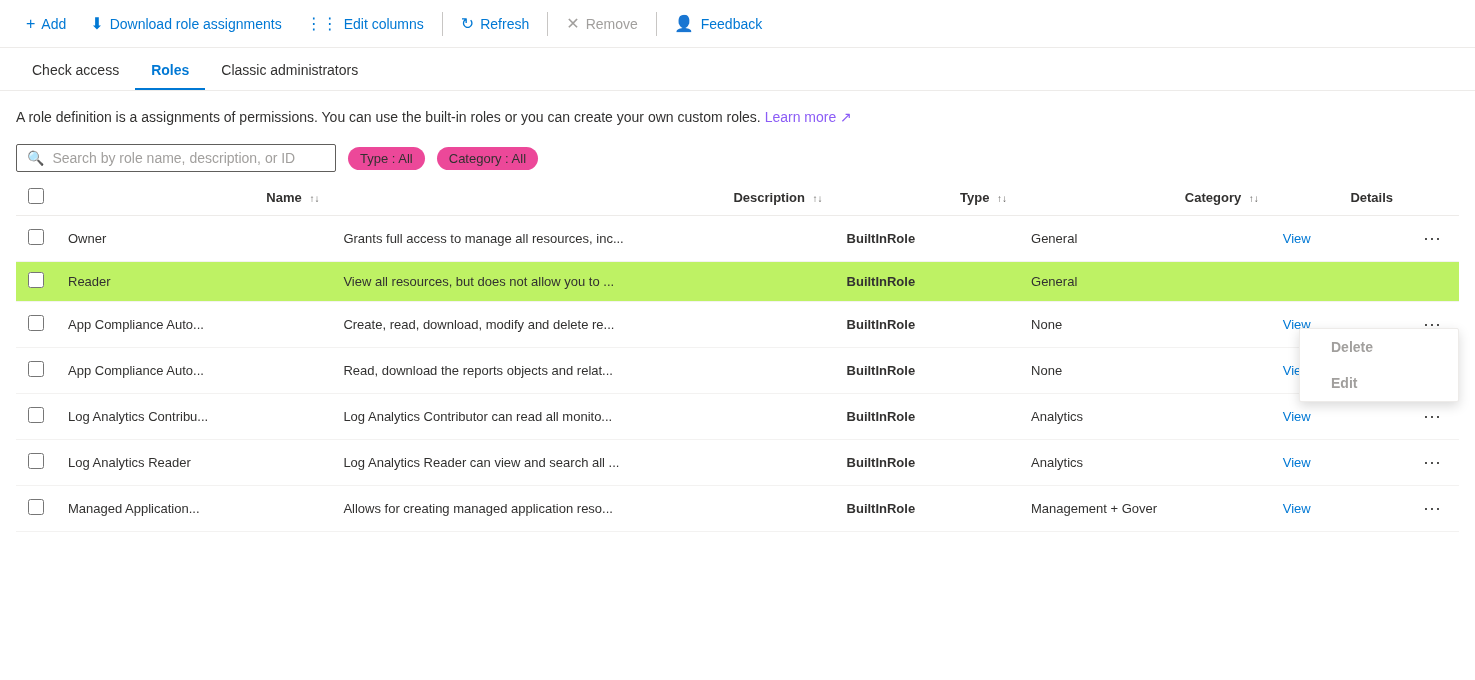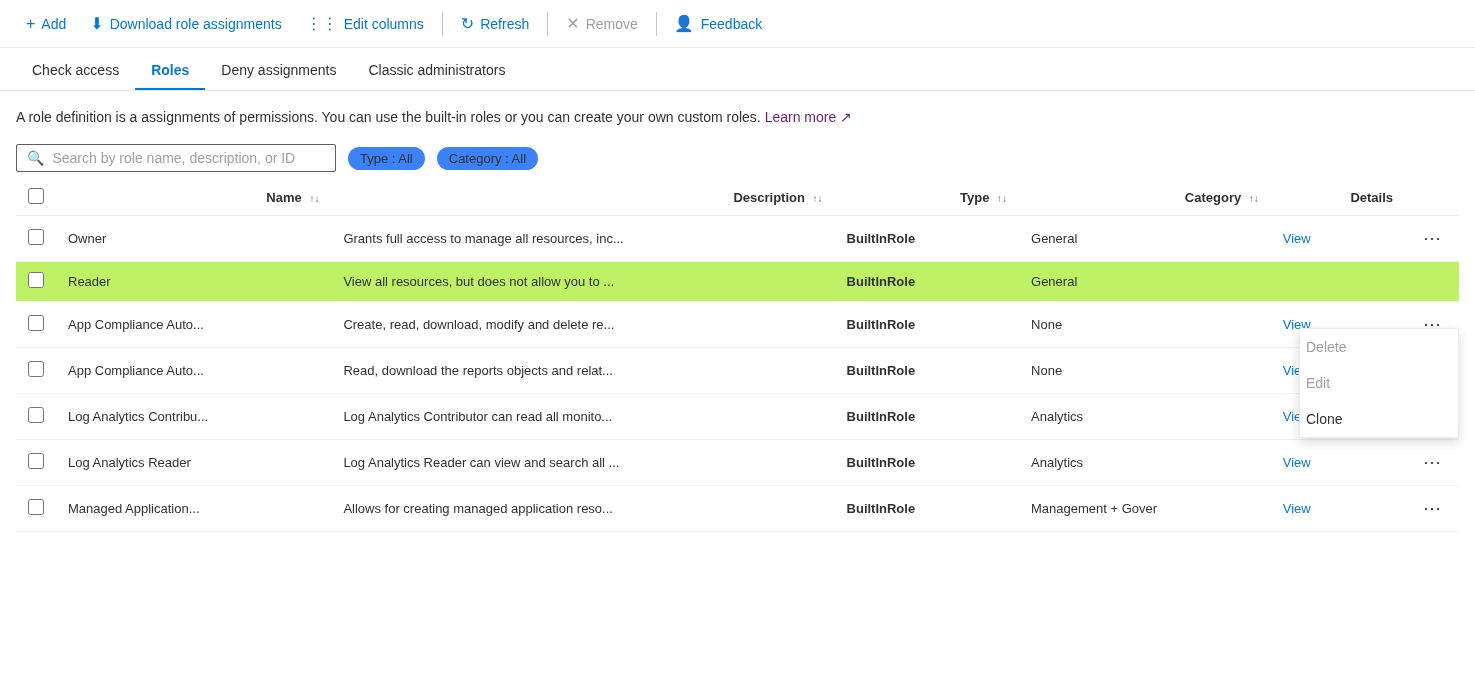--- a/index.html
+++ b/index.html
@@ -56,21 +56,21 @@
       font-weight: 600;
     }
 
     
     .description {
       padding: 16px 16px 8px 16px;
       font-size: 14px;
       color: #323130;
       line-height: 1.5;
     }
-    .description a { color: #701a75; text-decoration: none; }
+    .description a { color: #8b5cf6; text-decoration: none; }
 
     
     .filters {
       display: flex;
       align-items: center;
       padding: 8px 16px;
       gap: 12px;
     }
     .search-box {
       display: flex;
@@ -86,21 +86,21 @@
       outline: none;
       font-size: 14px;
       color: #14532d;
       width: 100%;
       background: transparent;
     }
     .search-box input::placeholder { color: #a19f9d; }
     .filter-pill {
       display: flex;
       align-items: center;
-      background: #3b82f6;
+      background: #ec4899;
       border-radius: 16px;
       padding: 4px 12px;
       font-size: 13px;
       cursor: pointer;
       gap: 2px;
     }
 
     
     .table-container {
       padding: 0 16px;
@@ -170,24 +170,25 @@
       right: 16px;
       top: 148px;
       background: #fff;
       border: 1px solid #edebe9;
       box-shadow: 0 4px 12px rgba(0,0,0,0.15);
       width: 160px;
       z-index: 100;
       border-radius: 2px;
     }
     .context-menu-item {
-      padding: 10px 6px;
+      padding: 10px 31px;
       font-size: 14px;
       cursor: pointer;
       color: #323130;
+      font-weight: bold;
     }
     .context-menu-item.disabled {
       color: #a19f9d;
       cursor: default;
     }
 
     .name-cell { min-width: 160px; }
     .desc-cell { max-width: 300px; overflow: hidden; text-overflow: ellipsis; white-space: nowrap; }
     .type-cell { min-width: 110px; font-weight: bold; }
     .category-cell { min-width: 140px; }
@@ -230,21 +231,20 @@
 
   <button class="toolbar-btn">
     <span class="toolbar-icon">👤</span>
     <span>Feedback</span>
   </button>
 </div>
 
 <div class="tabs">
   <div class="tab">Check access</div>
   <div class="tab active">Roles</div>
-  <div class="tab">Deny assignments</div>
   <div class="tab">Classic administrators</div>
 </div>
 
 <div class="description">
   <span>A role definition is a assignments of permissions. You can use the built-in roles or you can create your own custom roles.</span>
   <a href="#">
     <span>Learn more</span>
     <span>↗</span>
   </a>
 </div>
@@ -394,15 +394,14 @@
       <td>
         <button class="more-btn">···</button>
       </td>
     </tr>
       </tbody>
   </table>
 
   <div class="context-menu">
     <div class="context-menu-item disabled">Delete</div>
     <div class="context-menu-item disabled">Edit</div>
-    <div class="context-menu-item">Clone</div>
   </div>
 </div>
 
 </body></html>

